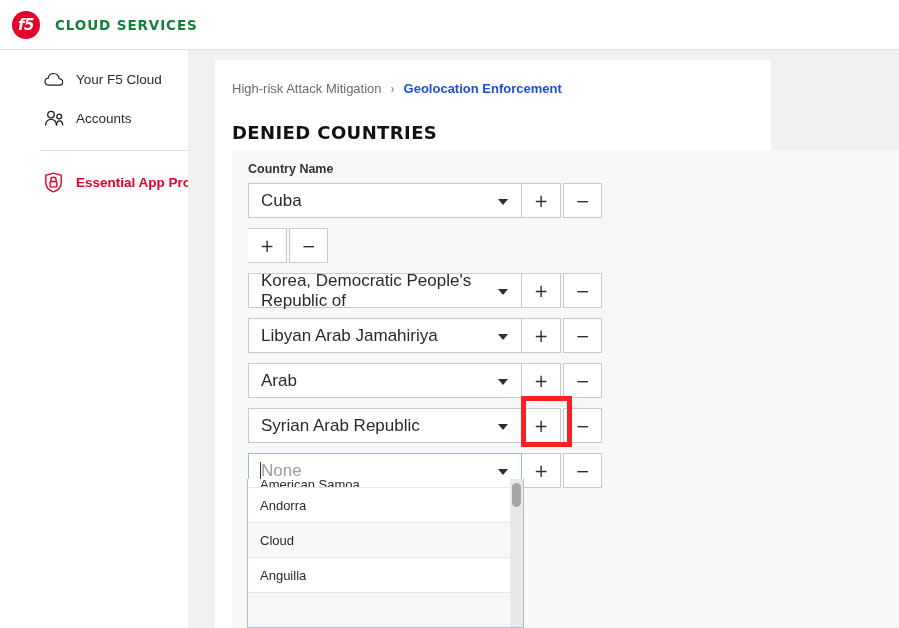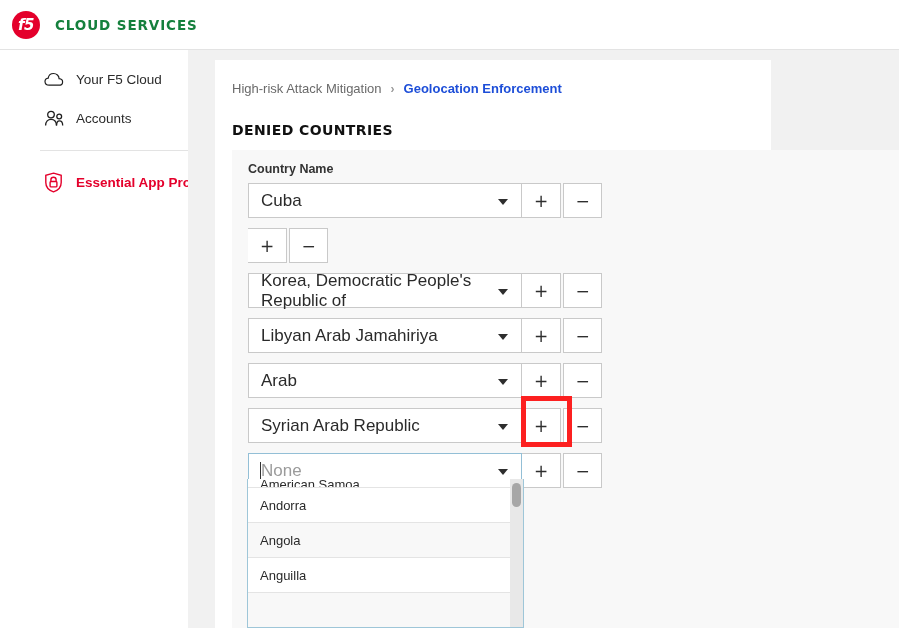--- a/index.html
+++ b/index.html
@@ -134,21 +134,21 @@
     margin: 0 9px;
     color: #9a9a9a;
     font-size: 12px;
     font-weight: bold;
   }
   .crumb-current { color: #1d4ed8; font-weight: bold; text-align: right; }
 
   .page-title {
     position: absolute;
     left: 17px; top: 62px;
-    font-size: 14px;
+    font-size: 18px;
     font-weight: bold;
     letter-spacing: 0.4px;
     color: #111111;
     font-family: "DejaVu Sans", sans-serif;
   }
 
   
   .card {
     position: absolute;
     left: 17px; top: 90px;
@@ -422,21 +422,21 @@
         <div class="sq-btn sep">−</div>
       </div>
 
     </div>
   </div>
 </div>
 
 <div class="dropdown">
   <div class="dd-item clipped">American Samoa</div>
   <div class="dd-item">Andorra</div>
-  <div class="dd-item alt">Angola</div>
+  <div class="dd-item alt">Cloud</div>
   <div class="dd-item">Anguilla</div>
   <div class="dd-item alt"></div>
 
   <div class="dd-scroll-track">
     <div class="dd-scroll-thumb"></div>
   </div>
 </div>
 
 <div class="highlight-box"></div>
 

